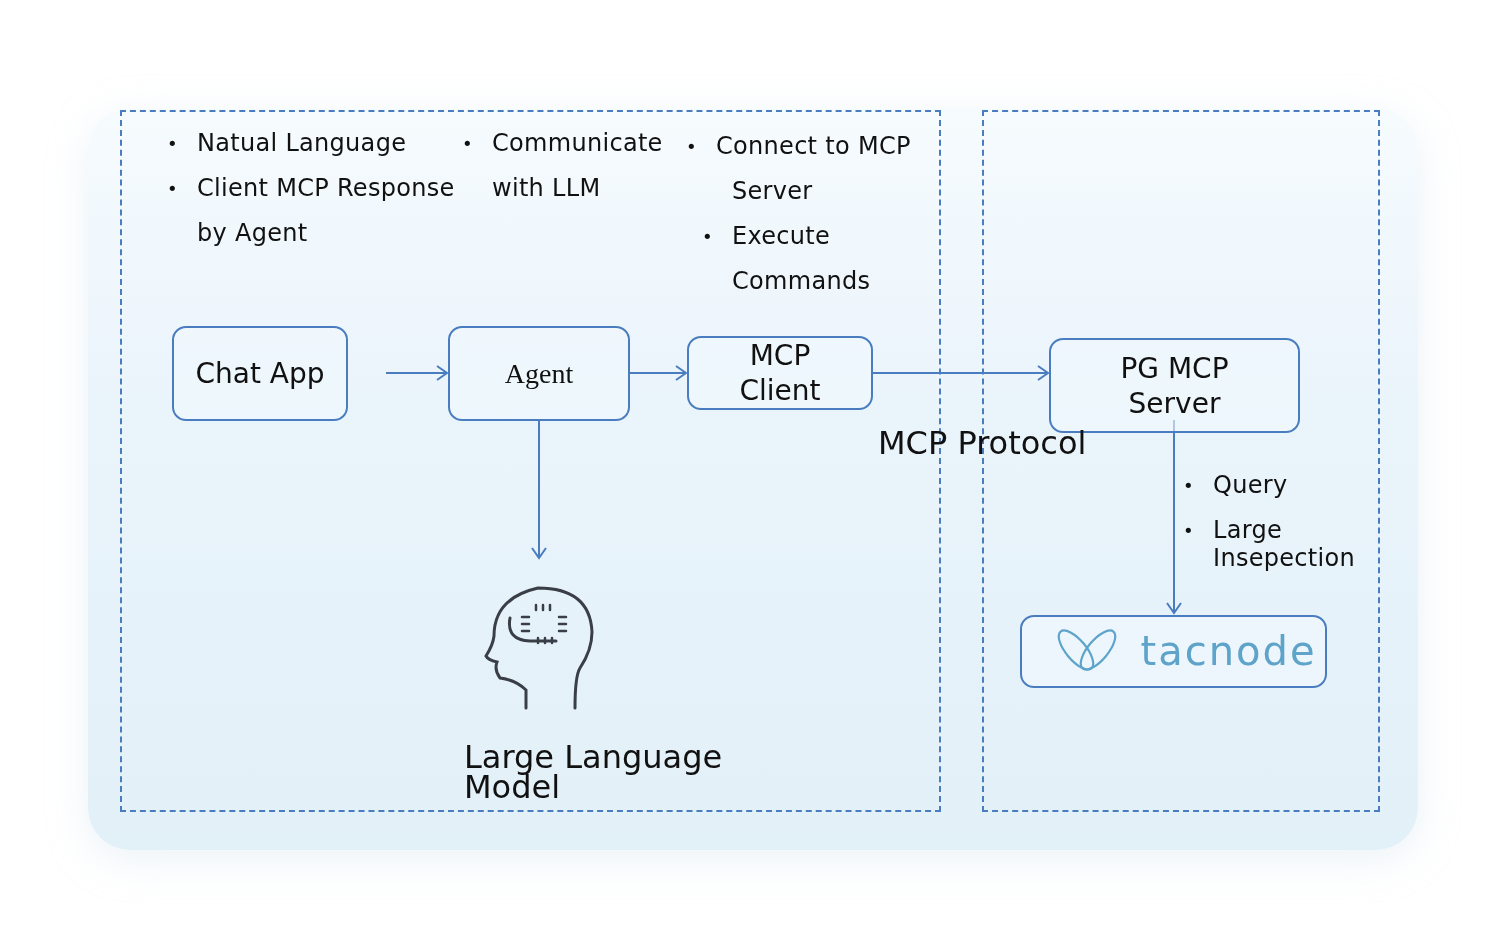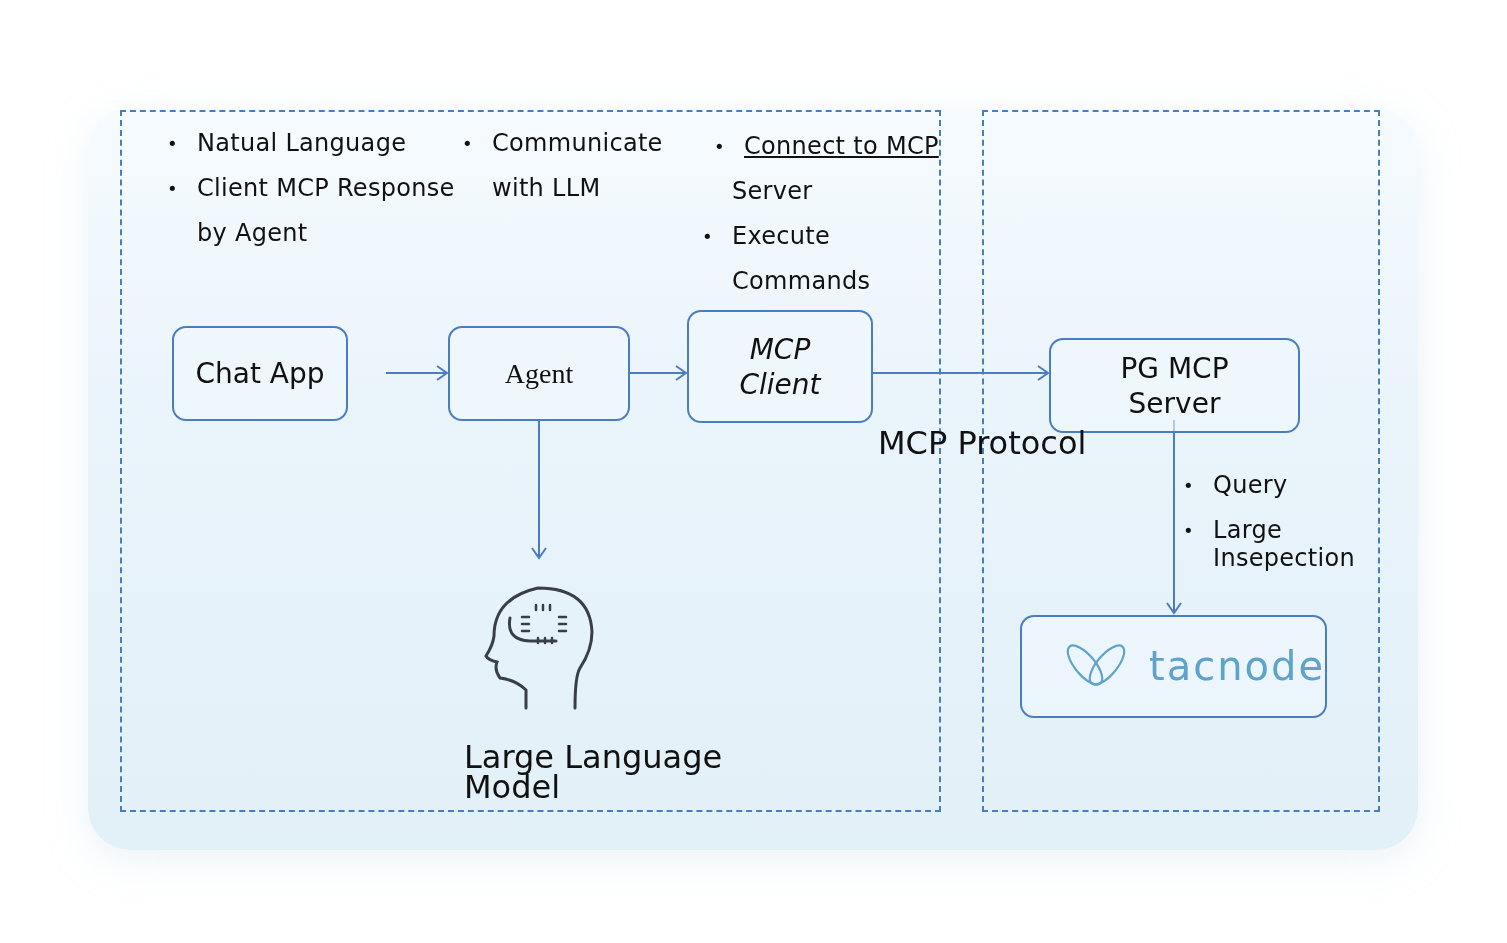--- a/index.html
+++ b/index.html
@@ -25,21 +25,21 @@
 <div class="dash" style="left:120px; top:110px; width:821px; height:702px;"></div>
 <div class="dash" style="left:982px; top:110px; width:398px; height:702px;"></div>
 
 <div class="txt bullet" style="left:197px; top:121px;">Natual Language</div>
 <div class="txt bullet" style="left:197px; top:166px;">Client MCP Response</div>
 <div class="txt" style="left:197px; top:211px;">by Agent</div>
 
 <div class="txt bullet" style="left:492px; top:121px;">Communicate</div>
 <div class="txt" style="left:492px; top:166px;">with LLM</div>
 
-<div class="txt bullet" style="left:744px; top:124px;text-decoration:underline;">Connect to MCP</div>
+<div class="txt bullet" style="left:716px; top:124px;">Connect to MCP</div>
 <div class="txt" style="left:732px; top:169px;">Server</div>
 <div class="txt bullet" style="left:732px; top:214px;text-align:right;">Execute</div>
 <div class="txt" style="left:732px; top:259px;">Commands</div>
 
 <svg class="overlay" width="1507" height="943">
   <g stroke="#4a7dbf" stroke-width="2" fill="none">
     <line x1="386" y1="373" x2="447" y2="373"></line>
     <polyline points="437,366 447,373 437,380"></polyline>
     <line x1="629" y1="373" x2="686" y2="373"></line>
     <polyline points="676,366 686,373 676,380"></polyline>
@@ -51,36 +51,36 @@
     <polyline points="1167,603 1174,613 1181,603"></polyline>
   </g>
 </svg>
 
 <div class="box" style="left:172px; top:326px; width:176px; height:95px;">
   <span>Chat App</span>
 </div>
 <div class="box" style="left:448px; top:326px; width:182px; height:95px;font-family:Liberation Serif, serif;">
   <span>Agent</span>
 </div>
-<div class="box" style="left:687px; top:310px; width:186px; height:113px; flex-direction:column;font-style:italic;">
+<div class="box" style="left:687px; top:336px; width:186px; height:74px; flex-direction:column;">
   <span>MCP</span>
   <span>Client</span>
 </div>
 <div class="box" style="left:1049px; top:326px; width:251px; height:95px; flex-direction:column;margin-top:12px;">
   <span>PG MCP</span>
   <span>Server</span>
 </div>
 
 <div class="label" style="left:878px; top:424px;">MCP Protocol</div>
 
 <div class="txt bullet" style="left:1213px; top:463px;">Query</div>
 <div class="txt bullet" style="left:1213px; top:508px;">Large</div>
 <div class="txt" style="left:1213px; top:536px;">Insepection</div>
 
-<div class="box" style="left:1020px; top:615px; width:307px; height:103px; justify-content:flex-end; padding-left:24px;gap:12px;">
+<div class="box" style="left:1020px; top:615px; width:307px; height:73px; justify-content:center; padding-left:24px;gap:12px;">
   <svg width="66" height="48" viewBox="0 0 66 48">
     <g stroke="#5ea3c9" stroke-width="2.2" fill="none">
       <ellipse cx="22" cy="22" rx="10" ry="24" transform="rotate(-40 22 22)"></ellipse>
       <ellipse cx="44" cy="22" rx="10" ry="24" transform="rotate(40 44 22)"></ellipse>
     </g>
   </svg>
   <span style="color:#5ea3c9; font-size:40px; letter-spacing:2px; margin-left:8px;">tacnode</span>
 </div>
 
 <svg class="overlay" width="1507" height="943">

